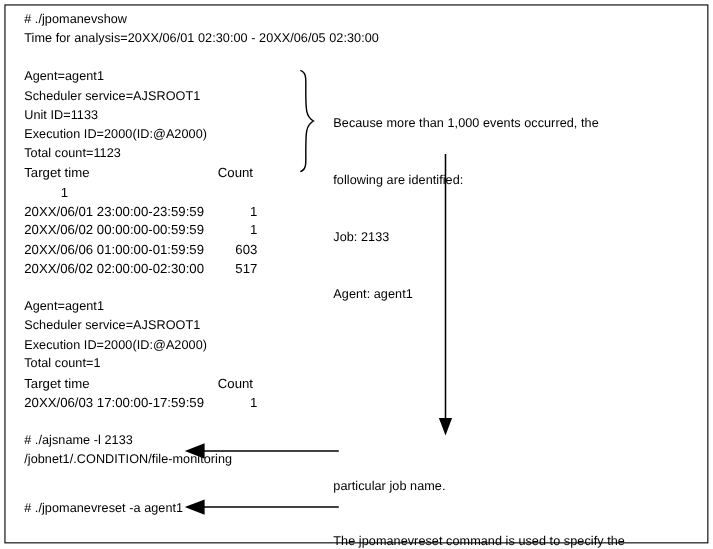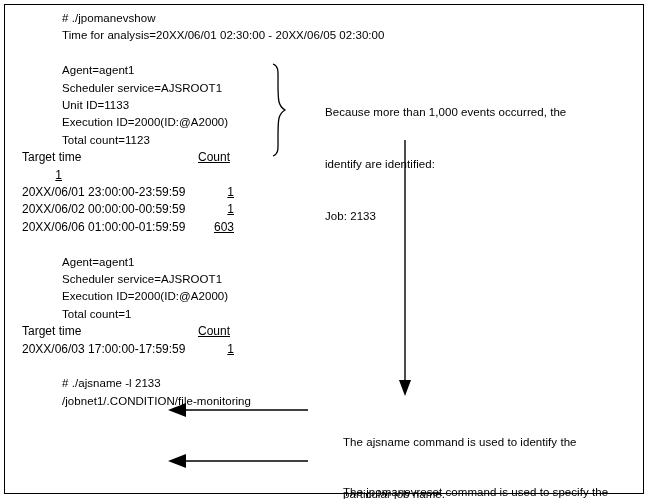--- a/index.html
+++ b/index.html
@@ -40,21 +40,20 @@
     left: 22px;
     top: 10px;
     width: 270px;
   }
 
   .line {
     font-size: 11.5px;
     line-height: 17.4px;
     white-space: pre;
     letter-spacing: 0.05px;
-    margin-left: 40px;
   }
 
   .spacer {
     height: 17.4px;
   }
   .spacer-sm {
     height: 9px;
   }
 
   .row {
@@ -64,33 +63,32 @@
     white-space: pre;
   }
   .row .time {
     display: inline-block;
     width: 172px;
   }
   .row .count {
     display: inline-block;
     width: 40px;
     text-align: right;
-    text-decoration: underline;
   }
   .hdr .time { width: 172px; }
   .hdr .count { width: 40px; text-align: center; }
 
   
   .note {
     position: absolute;
     font-size: 11.5px;
     line-height: 17.4px;
     white-space: pre;
   }
-  #note-events { left: 285px; top: 69px; }
+  #note-events { left: 303px; top: 69px; }
   #note-ajsname { left: 303px; top: 399px; }
   #note-reset   { left: 303px; top: 449px; }
 
   
   .brace {
     position: absolute;
     left: 270px;
     top: 62px;
     width: 18px;
     height: 96px;
@@ -139,20 +137,24 @@
         <span class="count">1</span>
       </div>
       <div class="row">
         <span class="time">20XX/06/02 00:00:00-00:59:59</span>
         <span class="count">1</span>
       </div>
       <div class="row">
         <span class="time">20XX/06/06 01:00:00-01:59:59</span>
         <span class="count">603</span>
       </div>
+      <div class="row">
+        <span class="time">20XX/06/02 02:00:00-02:30:00</span>
+        <span class="count">517</span>
+      </div>
     </div>
 
     <div class="spacer"></div>
 
     <div>
       <div class="line">Agent=agent1</div>
       <div class="line">Scheduler service=AJSROOT1</div>
       <div class="line">Execution ID=2000(ID:@A2000)</div>
       <div class="line">Total count=1</div>
 
@@ -168,20 +170,21 @@
     </div>
 
     <div class="spacer"></div>
 
     <div class="line"># ./ajsname -l 2133</div>
     <div class="line">/jobnet1/.CONDITION/file-monitoring</div>
 
     <div class="spacer"></div>
     <div class="spacer-sm"></div>
 
+    <div class="line"># ./jpomanevreset -a agent1</div>
   </div>
 
   <svg class="brace" viewBox="0 0 18 96">
     <path d="M 3 2 C 9 4, 8 10, 8 20 C 8 38, 8 44, 15 48
              C 8 52, 8 58, 8 76 C 8 86, 9 92, 3 94" fill="none" stroke="#000000" stroke-width="1.3"></path>
   </svg>
 
   <svg class="arrow-svg" id="arrow-down" viewBox="0 0 28 256">
     <line x1="13" y1="0" x2="13" y2="243" stroke="#000000" stroke-width="1.4"></line>
     <polygon points="13,256 7,240 19,240" fill="#000000"></polygon>
@@ -192,26 +195,26 @@
     <polygon points="0,8 18,1 18,15" fill="#000000"></polygon>
   </svg>
 
   <svg class="arrow-svg" id="arrow-reset" viewBox="0 0 140 16">
     <line x1="140" y1="8" x2="16" y2="8" stroke="#000000" stroke-width="1.4"></line>
     <polygon points="0,8 18,1 18,15" fill="#000000"></polygon>
   </svg>
 
   <div class="note" id="note-events">
     <div class="line">Because more than 1,000 events occurred, the</div>
-    <div class="line">identify are identified:</div>
+    <div class="line">following are identified:</div>
     <div class="line">Job: 2133</div>
+    <div class="line">Agent: agent1</div>
   </div>
 
   <div class="note" id="note-ajsname">
-    <div class="line">The ajsname command is used to identify the</div>
     <div class="line">particular job name.</div>
   </div>
 
   <div class="note" id="note-reset">
     <div class="line">The jpomanevreset command is used to specify the</div>
     
   </div>
 
 </div>
 

